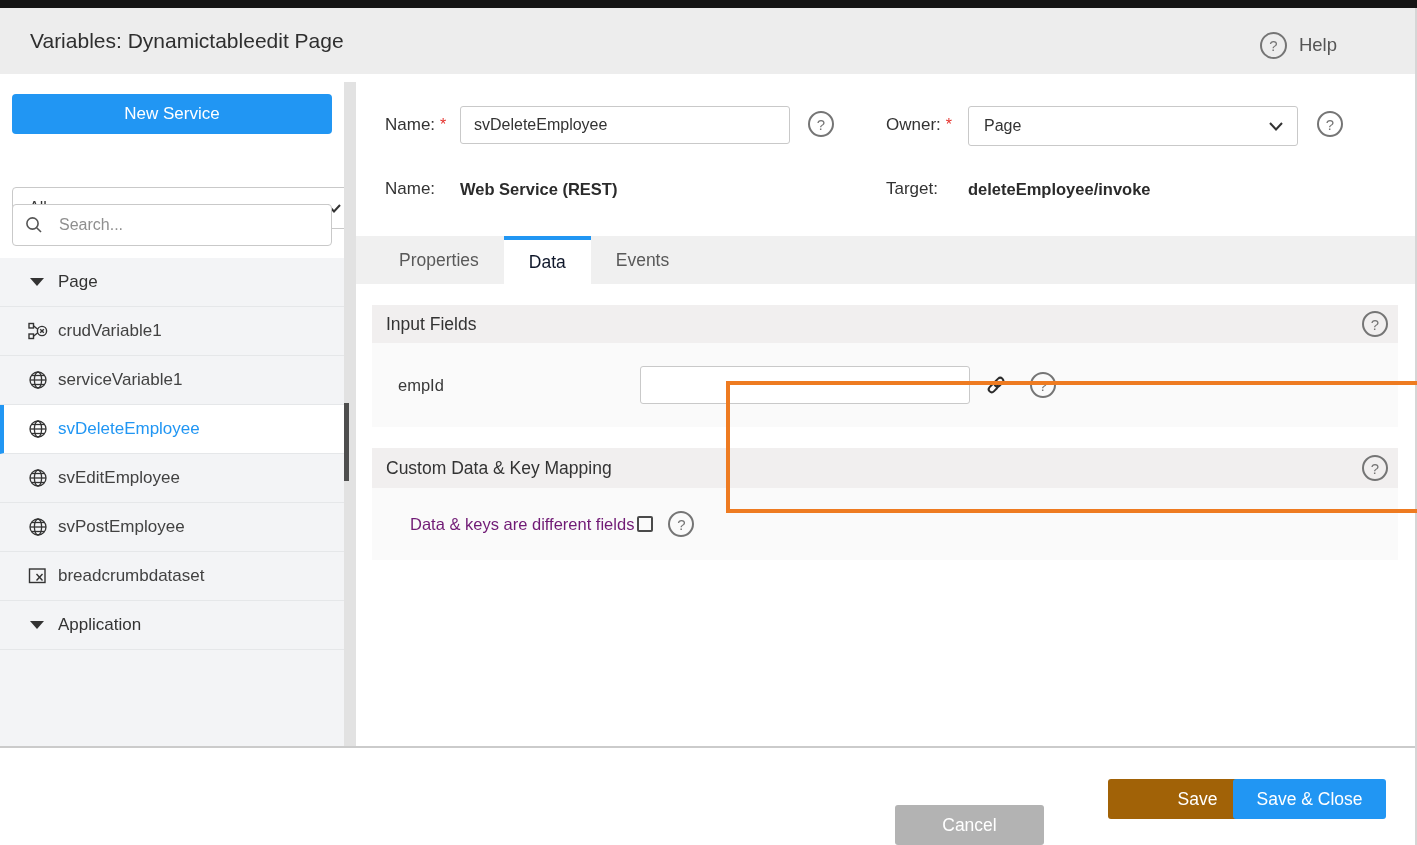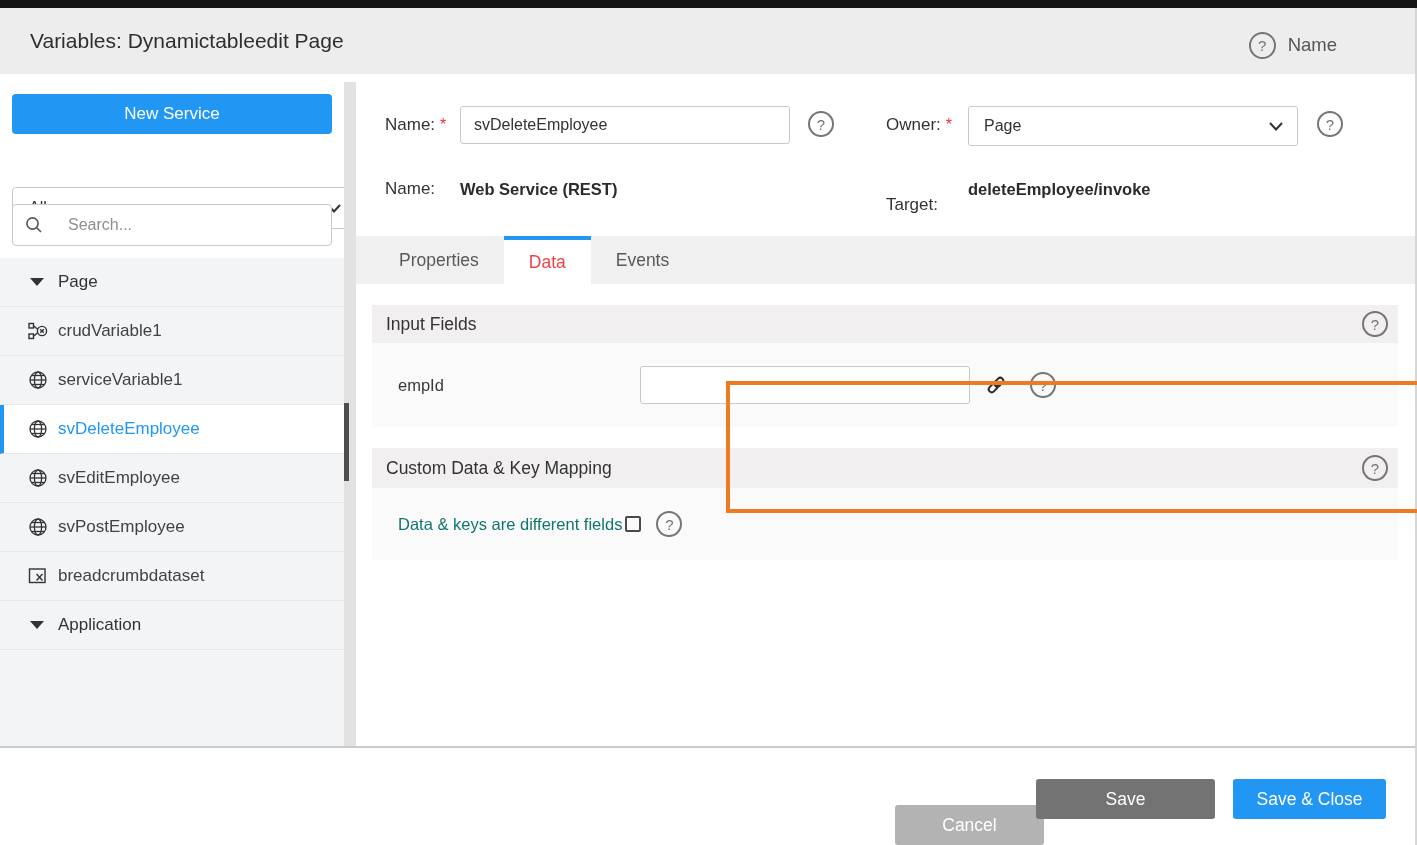--- a/index.html
+++ b/index.html
@@ -15,21 +15,21 @@
   .help-btn { position:absolute; right:80px; top:0; height:74px; display:flex; align-items:center; gap:12px; cursor:pointer; }
   .help-label { font-size:18.5px; color:#555; }
 
   .qicon { display:inline-flex; align-items:center; justify-content:center; width:26px; height:26px; border:2px solid #757575; border-radius:50%; color:#757575; font-size:15px; font-weight:400; flex:none; }
   .qicon.lg { width:27px; height:27px; }
 
   
   .sidebar { position:absolute; left:0; top:82px; width:344px; height:664px; background:#fff; }
   .btn-new { position:absolute; left:12px; top:12px; width:320px; height:40px; background:#2196f3; border:none; border-radius:4px; color:#fff; font-size:17px; font-family:inherit; cursor:pointer; }
   .filter-select { position:absolute; left:12px; top:68px; width:344px; height:42px; border:1px solid #c9c9c9; border-radius:4px; background:#fff; display:flex; align-items:center; justify-content:space-between; padding:0 14px 0 16px; font-size:16px; color:#333; cursor:pointer;margin-top:37px; }
-  .search-box { position:absolute; left:12px; top:122px; width:320px; height:42px; border:1px solid #c9c9c9; border-radius:4px; background:#fff; display:flex; align-items:center; padding:0 12px; gap:25px; }
+  .search-box { position:absolute; left:12px; top:122px; width:320px; height:42px; border:1px solid #c9c9c9; border-radius:4px; background:#fff; display:flex; align-items:center; padding:0 12px; gap:16px; }
   .search-box input { border:none; outline:none; flex:1; font-size:16px; font-family:inherit; color:#333; background:transparent; }
   .search-box input::placeholder { color:#8f8f8f; }
 
   .var-list { position:absolute; left:0; top:176px; width:344px; height:488px; background:#f3f4f6; overflow:hidden; }
   .row { height:49px; display:flex; align-items:center; border-bottom:1px solid #e5e7e9; background:#f3f4f6; cursor:pointer; }
   .row .tri { width:0; height:0; border-left:7px solid transparent; border-right:7px solid transparent; border-top:8px solid #333; margin-left:30px; flex:none; }
   .row .vicon { margin-left:28px; width:20px; height:20px; flex:none; }
   .row .grp-label { margin-left:14px; font-size:17px; color:#333; }
   .row .item-label { margin-left:10px; font-size:17px; color:#424242; }
   .row.selected { background:#fff; border-left:4px solid #2196f3; }
@@ -43,64 +43,64 @@
   .main { position:absolute; left:356px; top:82px; width:1061px; height:664px; background:#fff; }
   .flabel { position:absolute; height:38px; display:flex; align-items:center; gap:5px; font-size:17px; color:#333; }
   .req { color:#e5322d; font-size:16px; }
   .txt-input { position:absolute; height:38px; border:1px solid #c9c9c9; border-radius:3px; padding:0 13px; font-size:16px; color:#333; font-family:inherit; background:#fff; }
   .sel { position:absolute; height:40px; border:1px solid #c9c9c9; border-radius:3px; background:#fff; display:flex; align-items:center; justify-content:space-between; padding:0 14px 0 15px; font-size:16px; color:#333; cursor:pointer; }
   .ro-label { position:absolute; height:30px; display:flex; align-items:center; font-size:17px; color:#333; }
   .ro-value { position:absolute; height:30px; display:flex; align-items:center; font-size:16.5px; color:#2b2b2b; font-weight:700; }
 
   .tabbar { position:absolute; left:0; top:154px; width:1061px; height:48px; background:#f0f0f0; display:flex; padding-left:18px; }
   .tab { padding:0 25px; font-size:17.5px; color:#595959; line-height:48px; cursor:pointer; }
-  .tab.active { background:#fff; border-top:4px solid #2196f3; line-height:44px; color:#ef4444; }
+  .tab.active { background:#fff; border-top:4px solid #2196f3; line-height:44px; color:#0f172a; }
 
   .panel { position:absolute; left:16px; width:1026px; }
   .panel-header { height:38px; background:#f1efef; display:flex; align-items:center; justify-content:space-between; padding:0 10px 0 14px; }
   .panel-title { font-size:17.5px; color:#333; }
   .panel-body { background:#fafafa; display:flex; align-items:center; padding-left:26px; }
   .panel.input-fields { top:223px; }
   .panel.input-fields .panel-body { height:84px; }
   .panel.custom-map { top:366px; }
   .panel.custom-map .panel-header { height:40px; }
   .panel.custom-map .panel-body { height:72px; }
   .field-label { width:242px; font-size:16.5px; color:#3a3a3a; }
   .field-input { width:330px; height:38px; border:1px solid #c9c9c9; border-radius:3px; background:#fff; font-size:16px; font-family:inherit; padding:0 12px; }
   .link-btn { margin-left:16px; width:20px; height:20px; cursor:pointer; flex:none; }
   .panel-body .qicon { margin-left:24px; }
-  .chk-label { font-size:16.5px; color:#0f766e; }
+  .chk-label { font-size:16.5px; color:#701a75;margin-left:12px; }
   .checkbox { width:16px; height:16px; border:2px solid #4a4a4a; border-radius:2px; background:#fafafa; margin-left:3px; flex:none; cursor:pointer; }
   .custom-map .qicon { margin-left:15px; }
 
   .highlight-box { position:absolute; left:370px; top:299px; width:908px; height:132px; border:4px solid #ee7b21; pointer-events:none; z-index:5; }
 
   
   .footer-sep { position:absolute; left:0; top:746px; width:1417px; height:0; border-top:2px solid #cbcbcb; }
   .fbtn { position:absolute; top:779px; height:40px; border:none; border-radius:3px; color:#fff; font-size:17.5px; font-family:inherit; cursor:pointer; }
   .btn-cancel { left:895px; width:149px; background:#b3b3b3;margin-top:26px; }
-  .btn-save { left:1036px; width:179px; background:#737373; }
+  .btn-save { left:1108px; width:179px; background:#a16207; }
   .btn-saveclose { left:1233px; width:153px; background:#2196f3; }
 
   svg { display:block; }
 </style>
 </head>
 <body>
 
 <div id="app">
 
   <div class="backdrop-strip"></div>
 
   <div class="modal-header">
     <div class="modal-title">Variables: Dynamictableedit Page</div>
     <div class="help-btn">
       <span class="qicon lg">
           <span>?</span>
         </span>
-      <span class="help-label">Name</span>
+      <span class="help-label">Help</span>
     </div>
   </div>
 
   <div class="sidebar">
     <button class="btn-new">New Service</button>
 
     <div class="filter-select">
       <span>All</span>
       <svg width="14" height="9" viewBox="0 0 14 9">
           <polyline points="1,1 7,7.5 13,1" fill="none" stroke="#333" stroke-width="2"></polyline>
@@ -223,21 +223,21 @@
       <svg width="14" height="9" viewBox="0 0 14 9">
           <polyline points="1,1 7,7.5 13,1" fill="none" stroke="#333" stroke-width="2"></polyline>
         </svg>
     </div>
     <span class="qicon" style="position:absolute; left:961px; top:29px;">
         <span>?</span>
       </span>
 
     <div class="ro-label" style="left:29px; top:92px;">Name:</div>
     <div class="ro-value" style="left:104px; top:92px;">Web Service (REST)</div>
-    <div class="ro-label" style="left:530px; top:108px;">Target:</div>
+    <div class="ro-label" style="left:530px; top:92px;">Target:</div>
     <div class="ro-value" style="left:612px; top:92px;">deleteEmployee/invoke</div>
 
     <div class="tabbar">
       <div class="tab">Properties</div>
       <div class="tab active">Data</div>
       <div class="tab">Events</div>
     </div>
 
     <div class="panel input-fields">
       <div class="panel-header">

